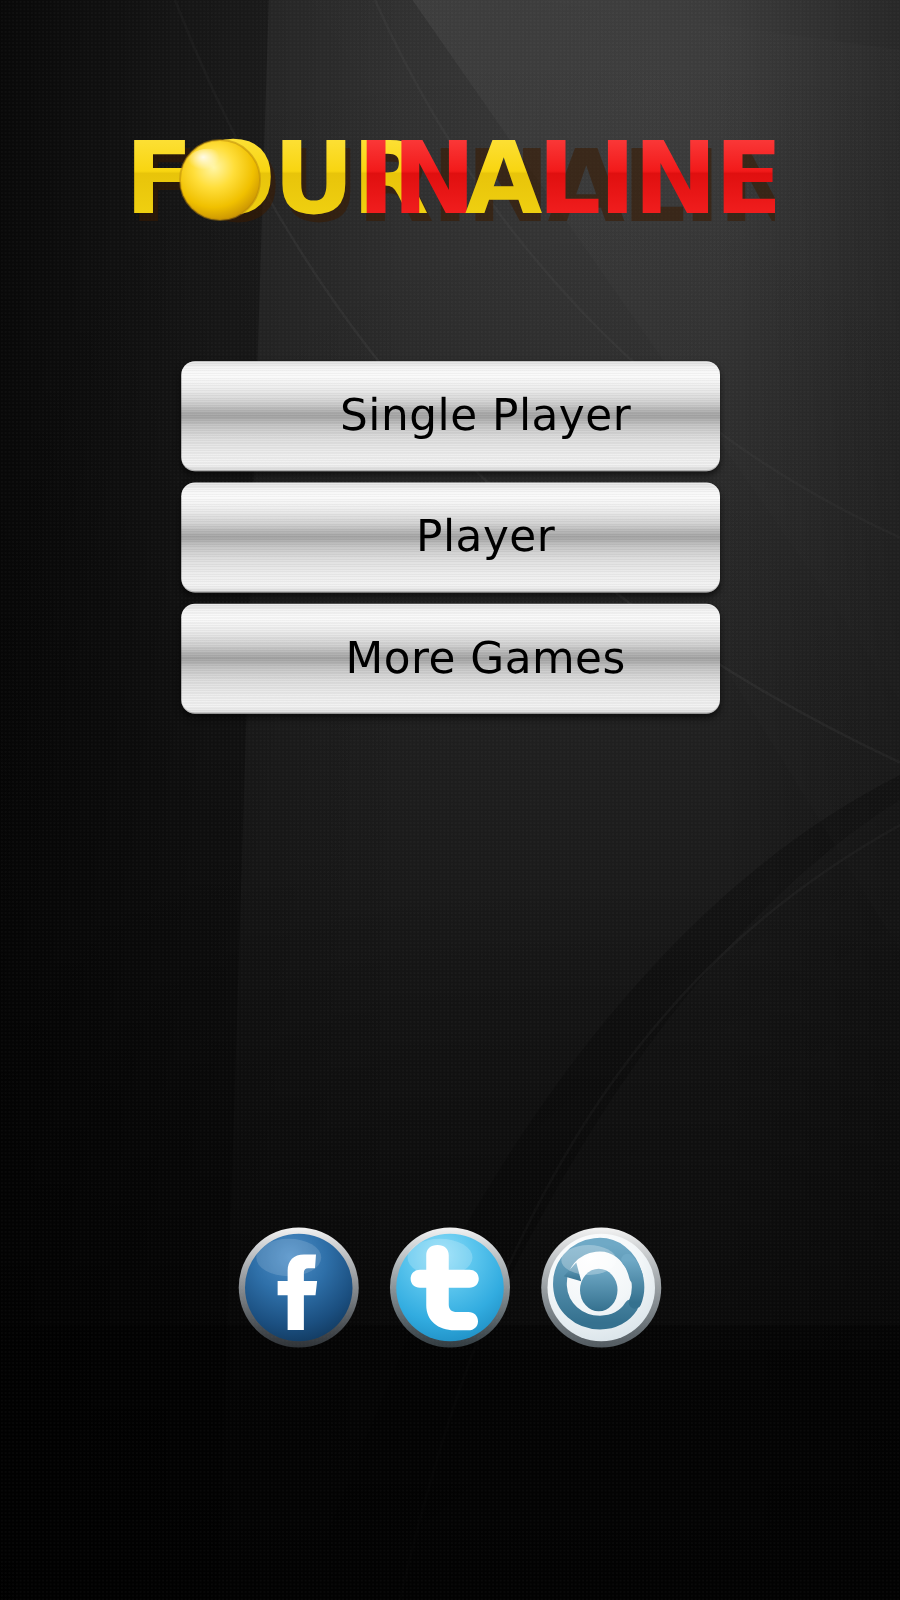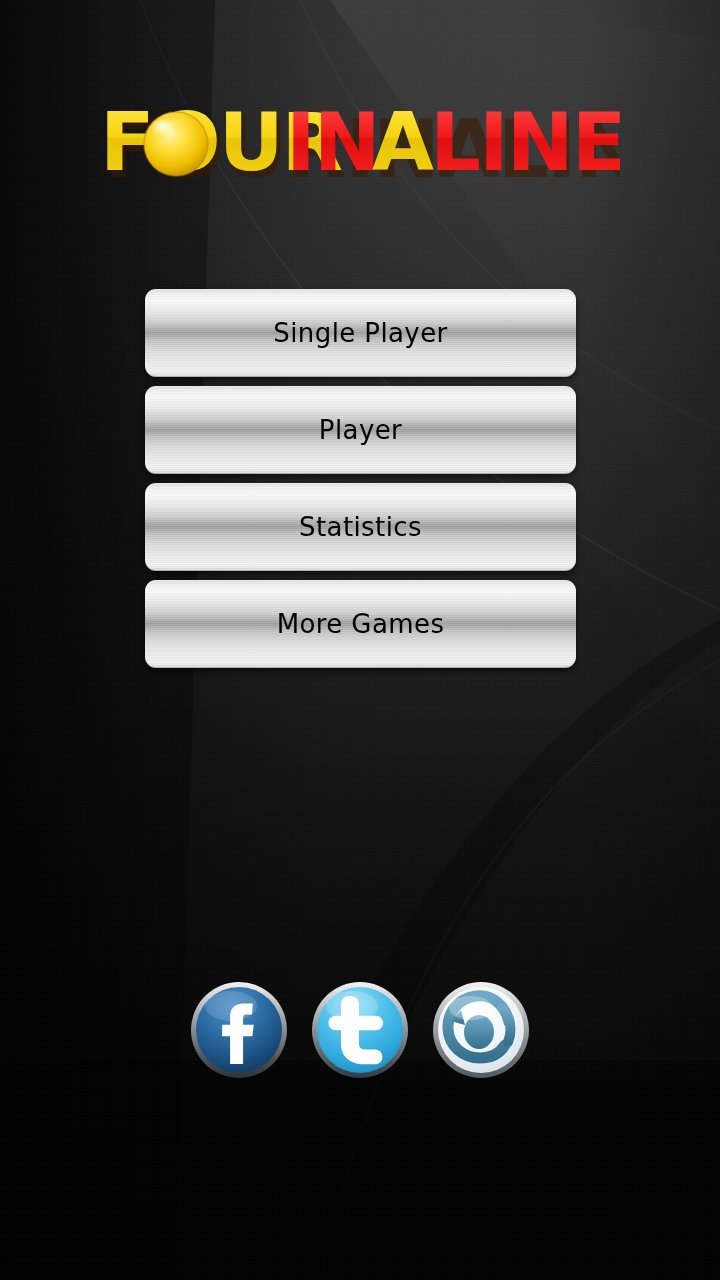--- a/index.html
+++ b/index.html
@@ -114,25 +114,26 @@
     pointer-events: none;
     border-radius: 11px;
   }
   .menu-btn-label {
     position: relative;
     z-index: 2;
     display: block;
     width: 100%;
     line-height: 88px;
     font-family: "DejaVu Sans", sans-serif;
-    font-size: 26px;
+    font-size: 35px;
     font-weight: 400;
     letter-spacing: 0.4px;
     color: #000000;
     white-space: nowrap;
+    padding-left: 28px;
   }
 
   
   #social-row {
     position: absolute;
     left: 0;
     top: 975px;
     width: 720px;
     height: 110px;
     display: flex;
@@ -246,23 +247,20 @@
 
     <button class="menu-btn">
       <span class="menu-btn-label">Single Player</span>
     </button>
 
 
     <button class="menu-btn">
       <span class="menu-btn-label">Player</span>
     </button>
 
-    <button class="menu-btn">
-      <span class="menu-btn-label">Statistics</span>
-    </button>
 
     <button class="menu-btn">
       <span class="menu-btn-label">More Games</span>
     </button>
 
 
   </div>
 
   <div id="social-row">
 

